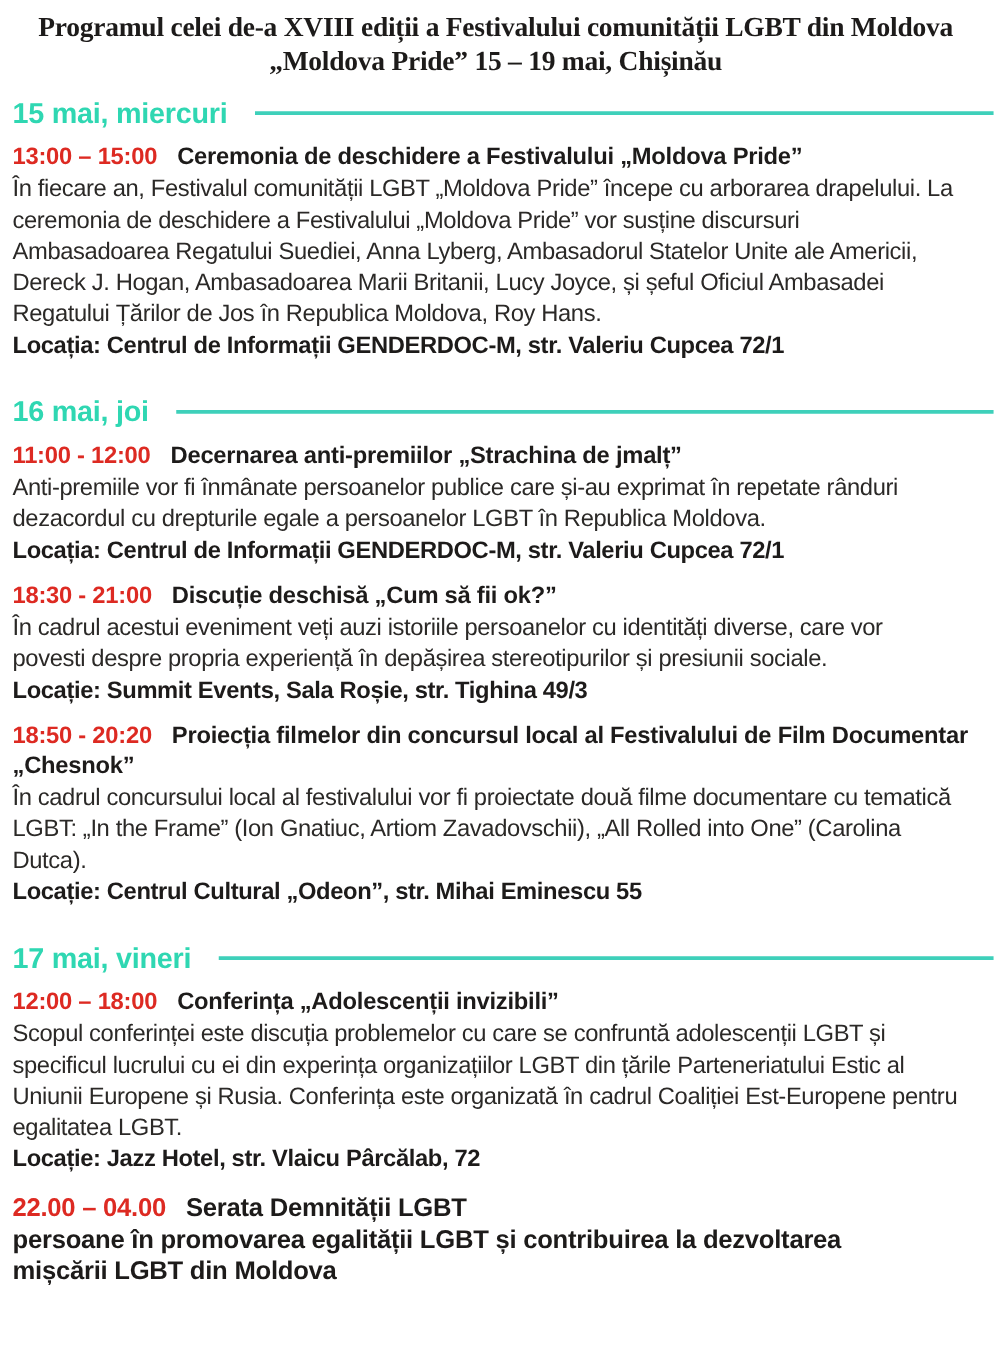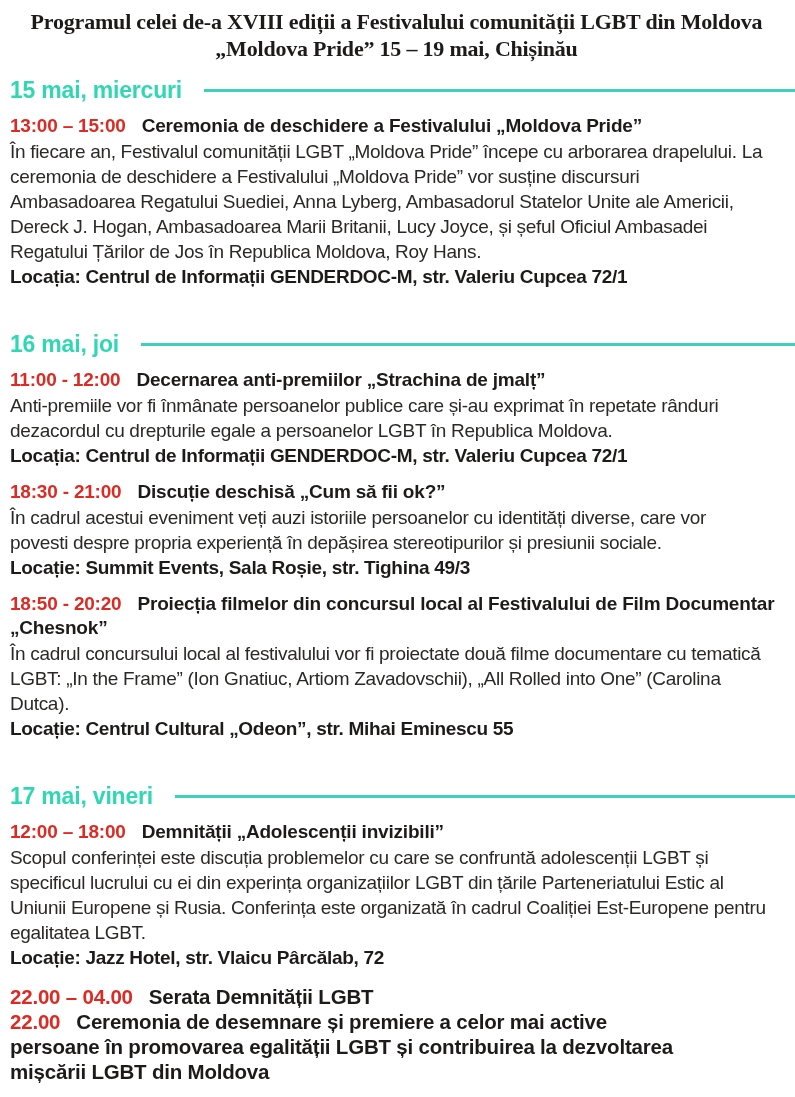--- a/index.html
+++ b/index.html
@@ -23,21 +23,21 @@
     line-height: 27px;
     text-align: center;
     color: #1d1b1a;
     margin: 2px 6px 8px 6px;
     letter-spacing: -0.2px;
     font-family: Liberation Serif, serif;
   }
   .section-header {
     display: flex;
     align-items: center;
-    margin-top: 41px;
+    margin-top: 26px;
     margin-bottom: 10px;
   }
   .section-header.first {
     margin-top: 14px;
   }
   .section-title {
     font-size: 23px;
     font-weight: bold;
     line-height: 28px;
     color: var(--teal, #2fd7b2);
@@ -145,31 +145,28 @@
   </div>
 
   <div>
     <div class="section-header">
       <span class="section-title">17 mai, vineri</span>
       <span class="section-rule"></span>
     </div>
 
     <div class="event">
       <div class="event-header">
-        <span class="time">12:00 – 18:00</span><span>Demnității „Adolescenții invizibili”</span>
+        <span class="time">12:00 – 18:00</span><span>Conferința „Adolescenții invizibili”</span>
       </div>
       <p class="desc">Scopul conferinței este discuția problemelor cu care se confruntă adolescenții LGBT și specificul lucrului cu ei din experința organizațiilor LGBT din țările Parteneriatului Estic al Uniunii Europene și Rusia. Conferința este organizată în cadrul Coaliției Est-Europene pentru egalitatea LGBT.</p>
       <p class="loc">Locație: Jazz Hotel, str. Vlaicu Pârcălab, 72</p>
     </div>
 
     <div class="event event-final">
       <div class="final-line">
         <span class="time">22.00 – 04.00</span><span>Serata Demnității LGBT</span>
       </div>
-      <div class="final-line">
-        <span class="time">22.00</span><span>Ceremonia de desemnare și premiere a celor mai active</span>
-      </div>
       <div class="final-line">persoane în promovarea egalității LGBT și contribuirea la dezvoltarea</div>
       <div class="final-line">mișcării LGBT din Moldova</div>
     </div>
   </div>
 
 </div>
 
 </body></html>

